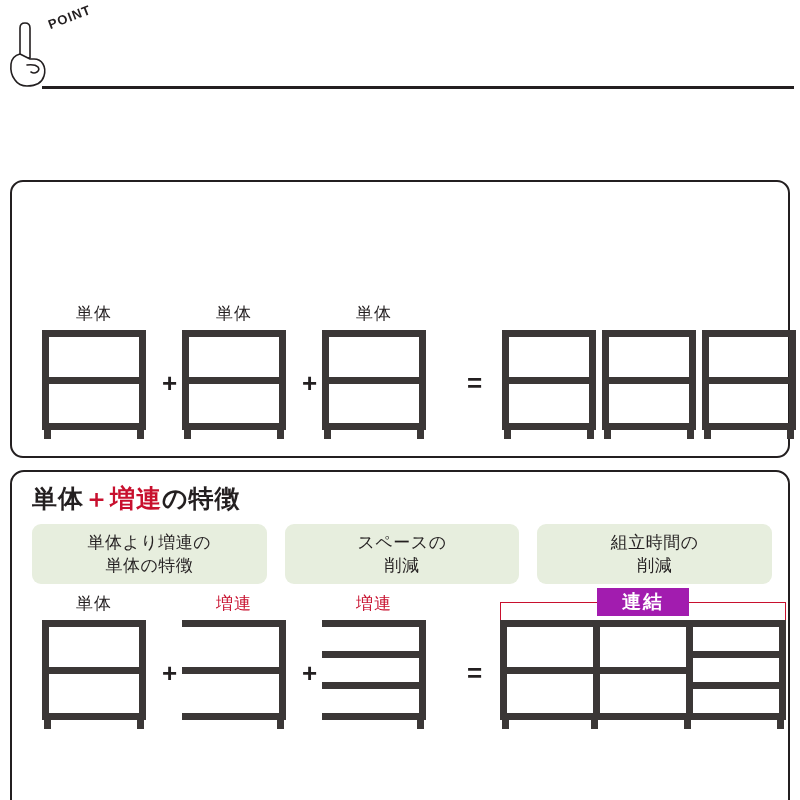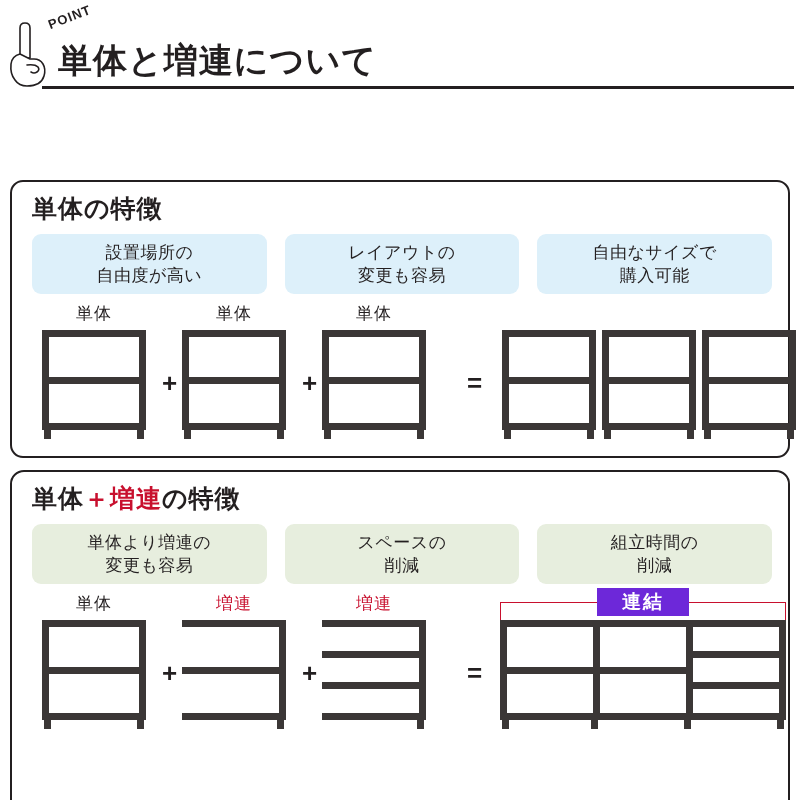--- a/index.html
+++ b/index.html
@@ -78,21 +78,21 @@
   .bar{position:absolute;background:#3b3736;}
 
   .op{
     position:absolute;font-size:26px;font-weight:700;color:#231f20;
     line-height:1;
   }
 
   
   .connect-bracket{position:absolute;border:1.5px solid #c8102e;border-bottom:none;box-sizing:border-box;}
   .connect-badge{
-    position:absolute;background:#6d28d9;color:#ffffff;
+    position:absolute;background:#a21caf;color:#ffffff;
     font-size:19px;font-weight:700;letter-spacing:2px;
     display:flex;align-items:center;justify-content:center;
     height:28px;
   }
 
   .footnote{
     position:absolute;left:30px;font-size:22px;letter-spacing:0.5px;
     font-weight:700;color:#231f20;white-space:nowrap;
   }
 </style>
@@ -106,42 +106,26 @@
     <svg class="hand-icon" viewBox="0 0 60 72">
       <g fill="#ffffff" stroke="#231f20" stroke-width="1.6" stroke-linejoin="round" stroke-linecap="round">
         <path d="M14 10 q0-5 5-5 q5 0 5 5 L24 40 L14 40 Z"></path>
         <path d="M14 36 q-8 2 -9 10 q-1 10 4 16 q4 6 12 6 q14 0 17-10 q2-7 -1-12 q-3-5 -9-5 L24 41 Z"></path>
         <path d="M21 47 q8 -1 11 2 q2 3 -1 5 q-3 2 -6 0"></path>
       </g>
     </svg>
 
     <div class="point-label">POINT</div>
 
-    <div class="title">単体と増連について</div>
     <div class="title-rule"></div>
 
   </div>
 
   <div class="panel" id="panel-single">
-    <div class="panel-title">単体の特徴</div>
-
-    <div class="chips">
-      <div class="chip chip-blue">
-        <span>設置場所の</span>
-        <span>自由度が高い</span>
-      </div>
-      <div class="chip chip-blue">
-        <span>レイアウトの</span>
-        <span>変更も容易</span>
-      </div>
-      <div class="chip chip-blue">
-        <span>自由なサイズで</span>
-        <span>購入可能</span>
-      </div>
-    </div>
+
 
     <div class="diagram" id="diagram-single">
         <div class="unit-label" style="left: 30px; top: 2px; width: 104px;">単体</div>
         <div class="shelf" style="left: 30px; top: 30px; width: 104px; height: 109px;">
           <div class="bar" style="left: 0px; top: 0px; width: 104px; height: 7px; background: rgb(59, 55, 54);"></div>
           <div class="bar" style="left: 0px; top: 47px; width: 104px; height: 7px; background: rgb(59, 55, 54);"></div>
           <div class="bar" style="left: 0px; top: 93px; width: 104px; height: 7px; background: rgb(59, 55, 54);"></div>
           <div class="bar" style="left: 0px; top: 0px; width: 7px; height: 100px; background: rgb(59, 55, 54);"></div>
           <div class="bar" style="left: 2px; top: 100px; width: 7px; height: 9px; background: rgb(59, 55, 54);"></div>
           <div class="bar" style="left: 97px; top: 0px; width: 7px; height: 100px; background: rgb(59, 55, 54);"></div>
@@ -199,21 +183,21 @@
         </div>
       </div>
   </div>
 
   <div class="panel" id="panel-combo">
     <div class="panel-title"><span>単体</span><span class="accent">＋増連</span><span>の特徴</span></div>
 
     <div class="chips">
       <div class="chip chip-green">
         <span>単体より増連の</span>
-        <span>変更も容易</span>
+        <span>単体の特徴</span>
       </div>
       <div class="chip chip-green">
         <span>スペースの</span>
         <span>削減</span>
       </div>
       <div class="chip chip-green">
         <span>組立時間の</span>
         <span>削減</span>
       </div>
     </div>

